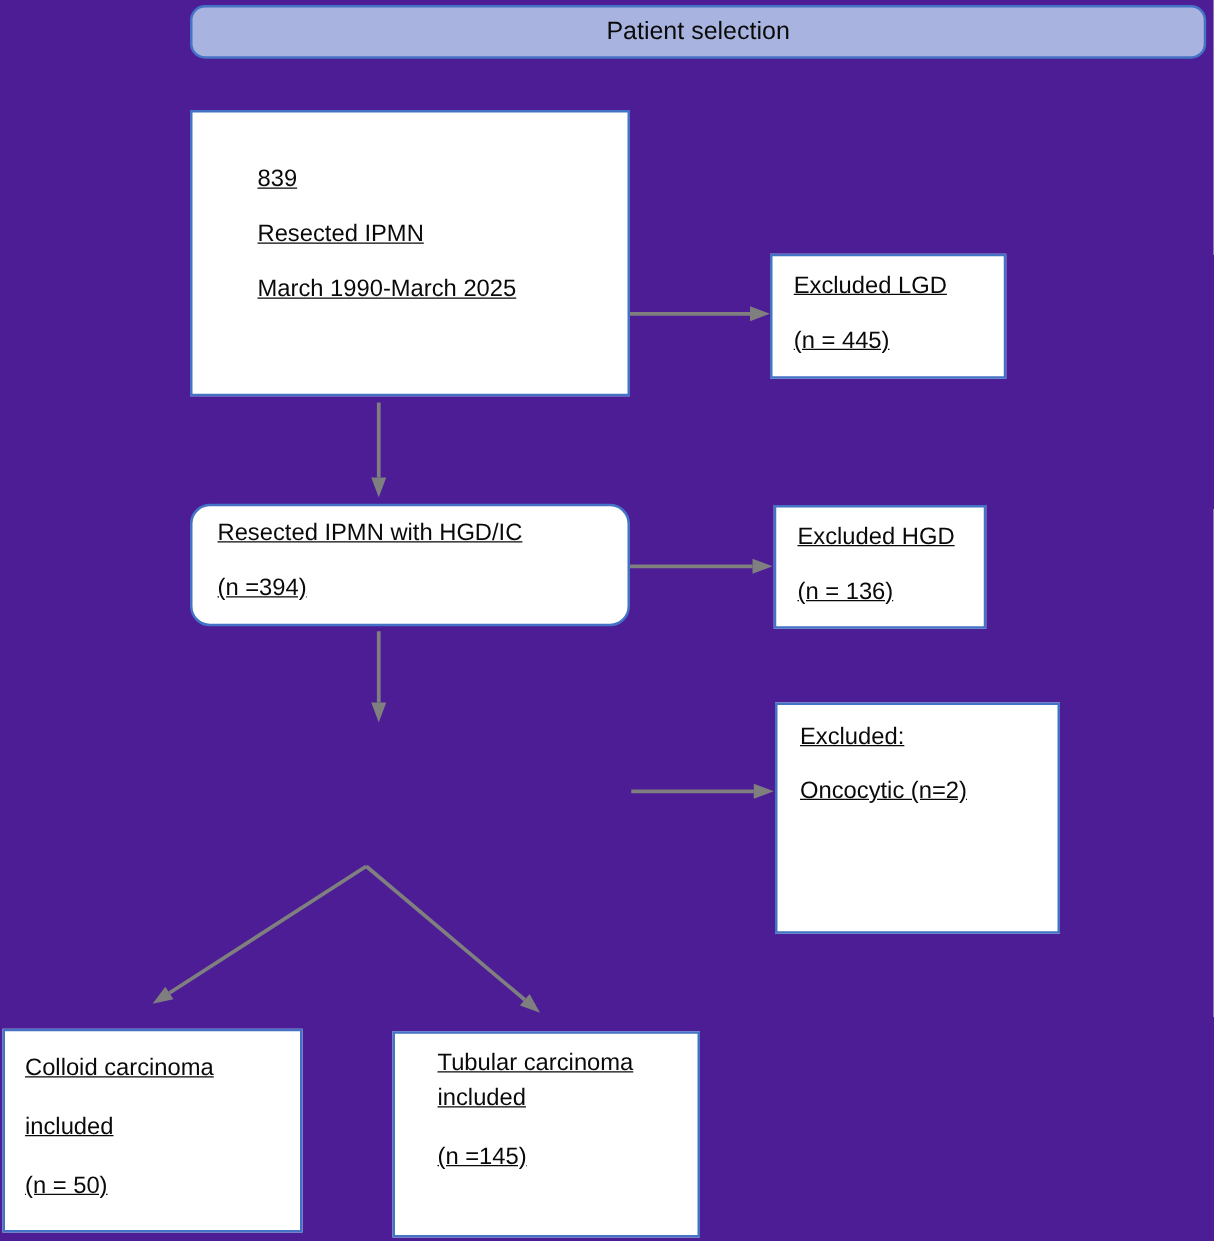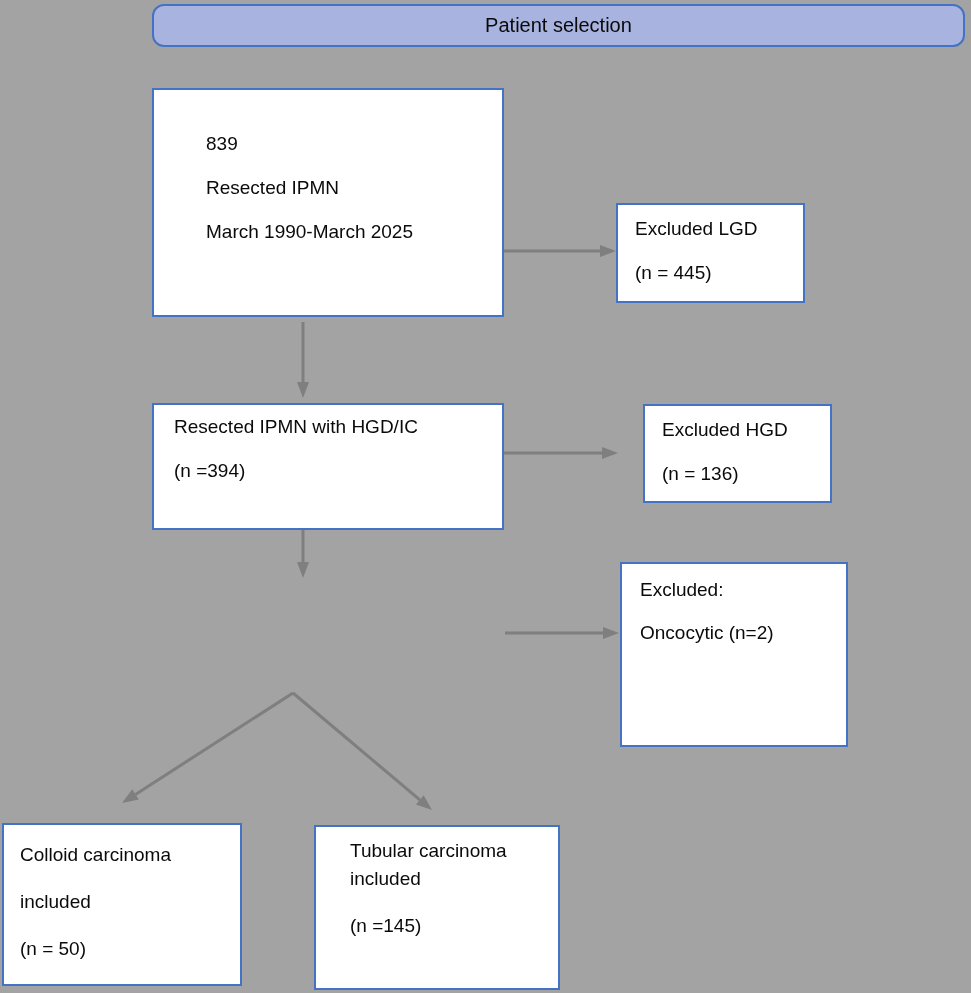--- a/index.html
+++ b/index.html
@@ -5,21 +5,21 @@
   html, body {
     margin: 0;
     padding: 0;
     background: #ffffff;
     font-family: "Liberation Sans", "DejaVu Sans", sans-serif;
   }
   .canvas {
     position: relative;
     width: 971px;
     height: 993px;
-    background: #a3a3a3;
+    background: #4c1d95;
     overflow: hidden;
     color: #111111;
   }
   .arrows-layer {
     position: absolute;
     left: 0;
     top: 0;
     width: 971px;
     height: 993px;
     pointer-events: none;
@@ -41,30 +41,31 @@
     color: #0a0a0a;
   }
   .box {
     position: absolute;
     box-sizing: border-box;
     background: #ffffff;
     border: 2px solid #4472c4;
     font-size: 19px;
     line-height: 28px;
     color: #0a0a0a;
+    text-decoration: underline;
   }
   .box p { margin: 0; }
   .box p.gap    { margin-top: 16px; }
   .box p.gap15  { margin-top: 15px; }
   .box p.gap19  { margin-top: 19px; }
 
   #box-resected-ipmn   { left: 152px; top:  88px; width: 352px; height: 229px; padding: 40px 20px 0 52px; }
   #box-excluded-lgd    { left: 616px; top: 203px; width: 189px; height: 100px; padding: 10px 12px 0 17px; }
-  #box-resected-hgd-ic { left: 152px; top: 403px; width: 352px; height:  127px; padding:  8px 20px 0 20px; }
-  #box-excluded-hgd    { left: 619px; top: 404px; width: 189px; height:  99px; padding: 10px 12px 0 17px; margin-left: 24px; }
+  #box-resected-hgd-ic { left: 152px; top: 403px; width: 352px; height:  98px; padding:  8px 20px 0 20px; border-radius: 16px; }
+  #box-excluded-hgd    { left: 619px; top: 404px; width: 170px; height:  99px; padding: 10px 12px 0 17px; }
   #box-ipmn-ic         { left: 152px; top: 583px; width: 352px; height:  98px; padding:  8px 20px 0 20px; }
   #box-excluded-other  { left: 620px; top: 562px; width: 228px; height: 185px; padding: 12px 18px 0 18px; }
   #box-colloid         { left:   2px; top: 823px; width: 240px; height: 163px; padding: 16px 14px 0 16px; }
   #box-tubular         { left: 314px; top: 825px; width: 246px; height: 165px; padding: 10px 14px 0 34px; }
 </style>
 </head>
 <body>
 
 <div class="canvas">
 

